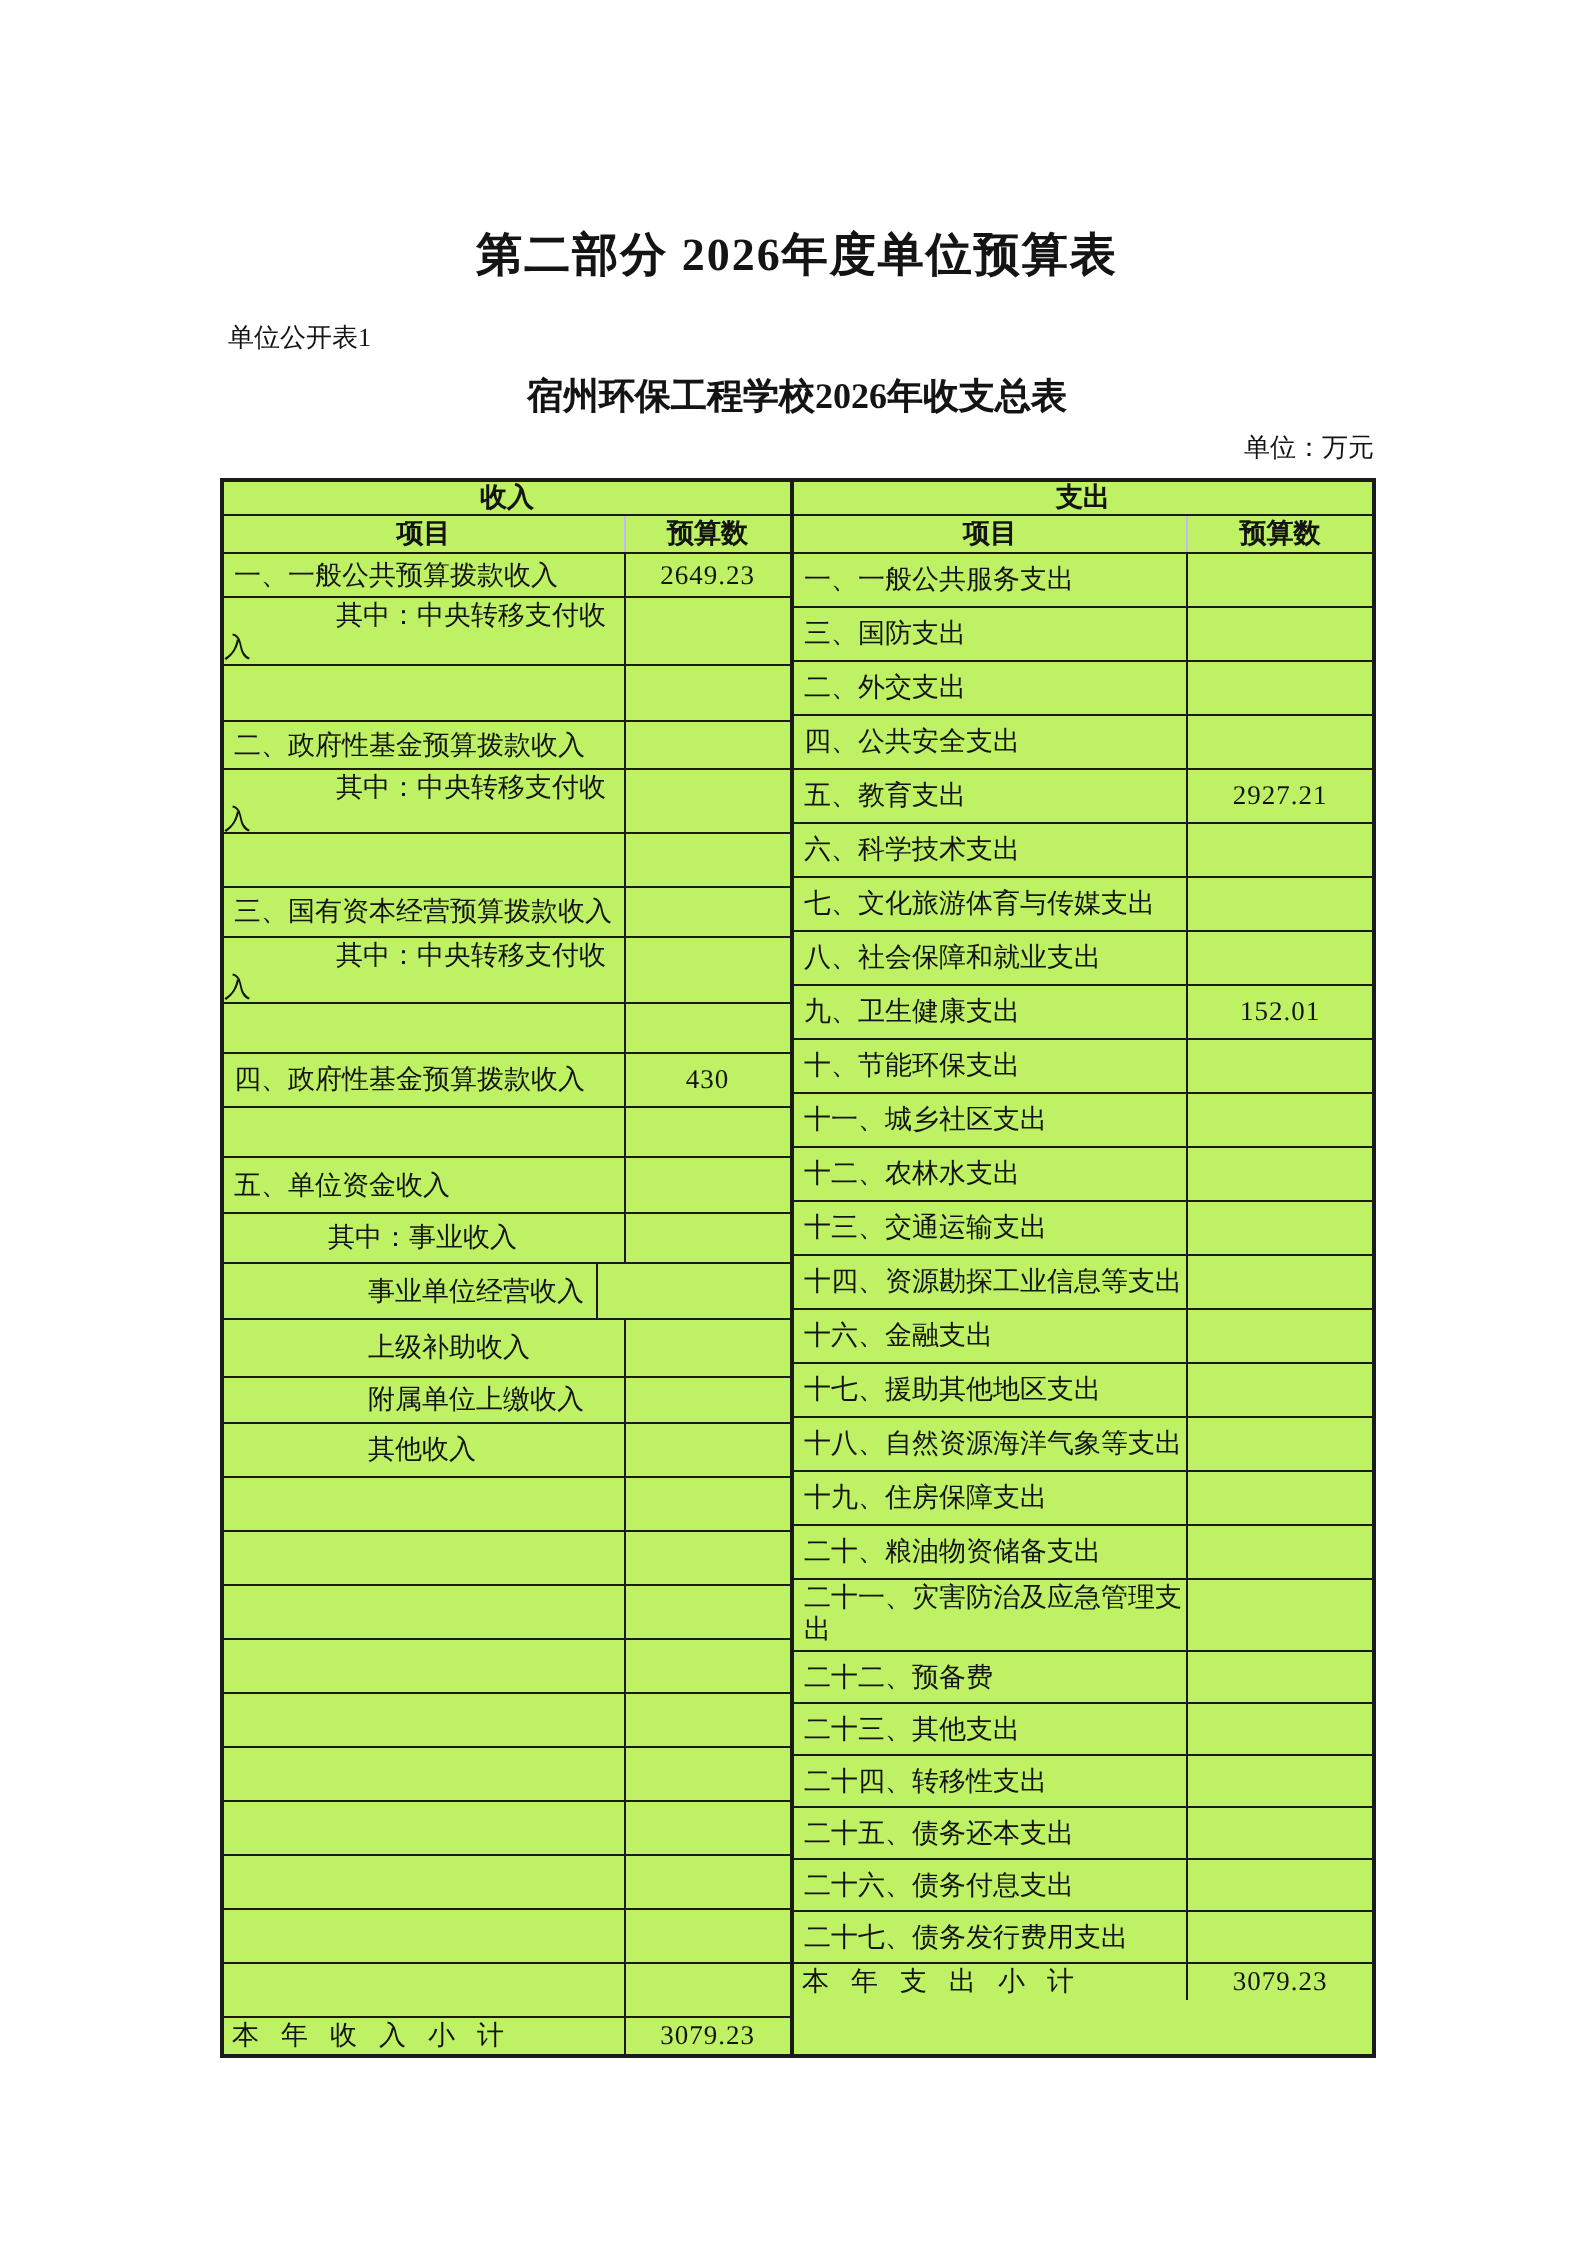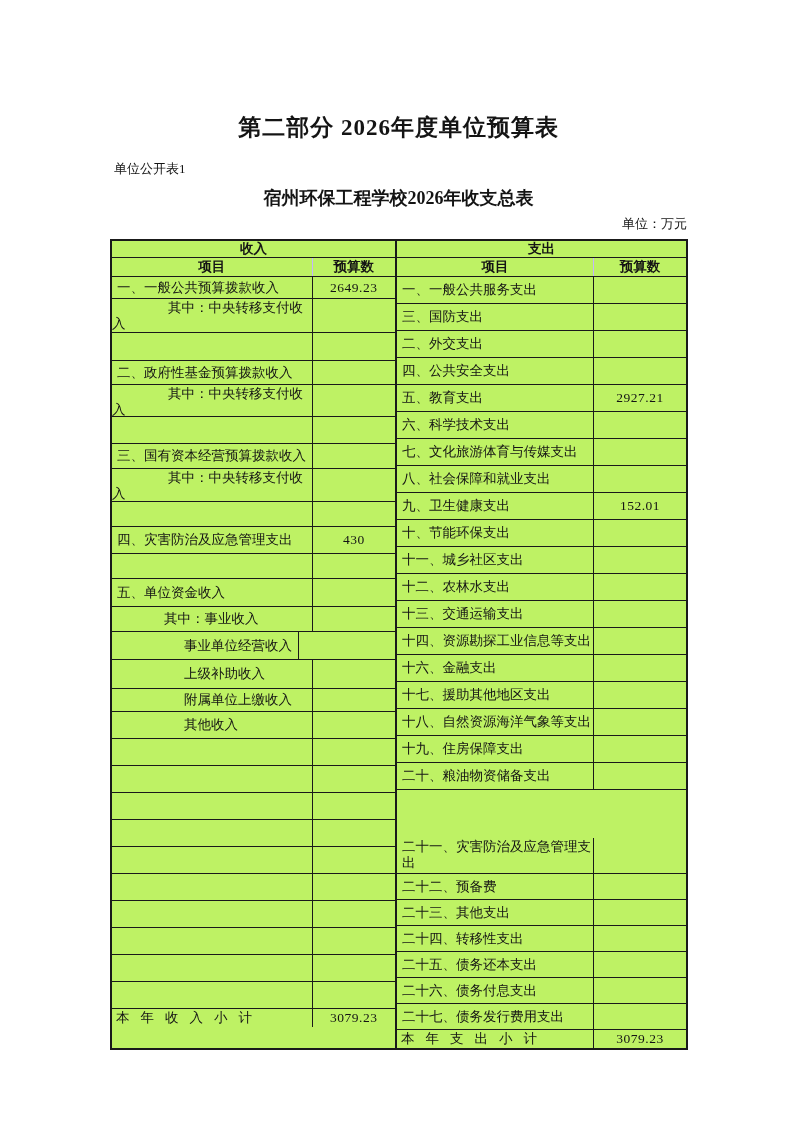--- a/index.html
+++ b/index.html
@@ -132,21 +132,21 @@
             </div>
             <div class="row" style="height: 33px;">
               <div class="cell item hang">其中：中央转移支付收入</div>
               <div class="cell val"></div>
             </div>
             <div class="row" style="height: 25px;">
               <div class="cell item ind0"></div>
               <div class="cell val"></div>
             </div>
             <div class="row" style="height: 27px;">
-              <div class="cell item ind0">四、灾害防治及应急管理支出</div>
+              <div class="cell item ind0">四、政府性基金预算拨款收入</div>
               <div class="cell val">430</div>
             </div>
             <div class="row" style="height: 25px;">
               <div class="cell item ind0"></div>
               <div class="cell val"></div>
             </div>
             <div class="row" style="height: 28px;">
               <div class="cell item ind0">五、单位资金收入</div>
               <div class="cell val"></div>
             </div>
@@ -295,21 +295,21 @@
               <div class="cell val"></div>
             </div>
             <div class="row" style="height: 27px;">
               <div class="cell item ind0">十九、住房保障支出</div>
               <div class="cell val"></div>
             </div>
             <div class="row" style="height: 27px;">
               <div class="cell item ind0">二十、粮油物资储备支出</div>
               <div class="cell val"></div>
             </div>
-            <div class="row" style="height: 36px; margin-top: 48px;">
+            <div class="row" style="height: 36px;">
               <div class="cell item hang">二十一、灾害防治及应急管理支出</div>
               <div class="cell val"></div>
             </div>
             <div class="row" style="height: 26px;">
               <div class="cell item ind0">二十二、预备费</div>
               <div class="cell val"></div>
             </div>
             <div class="row" style="height: 26px;">
               <div class="cell item ind0">二十三、其他支出</div>
               <div class="cell val"></div>

